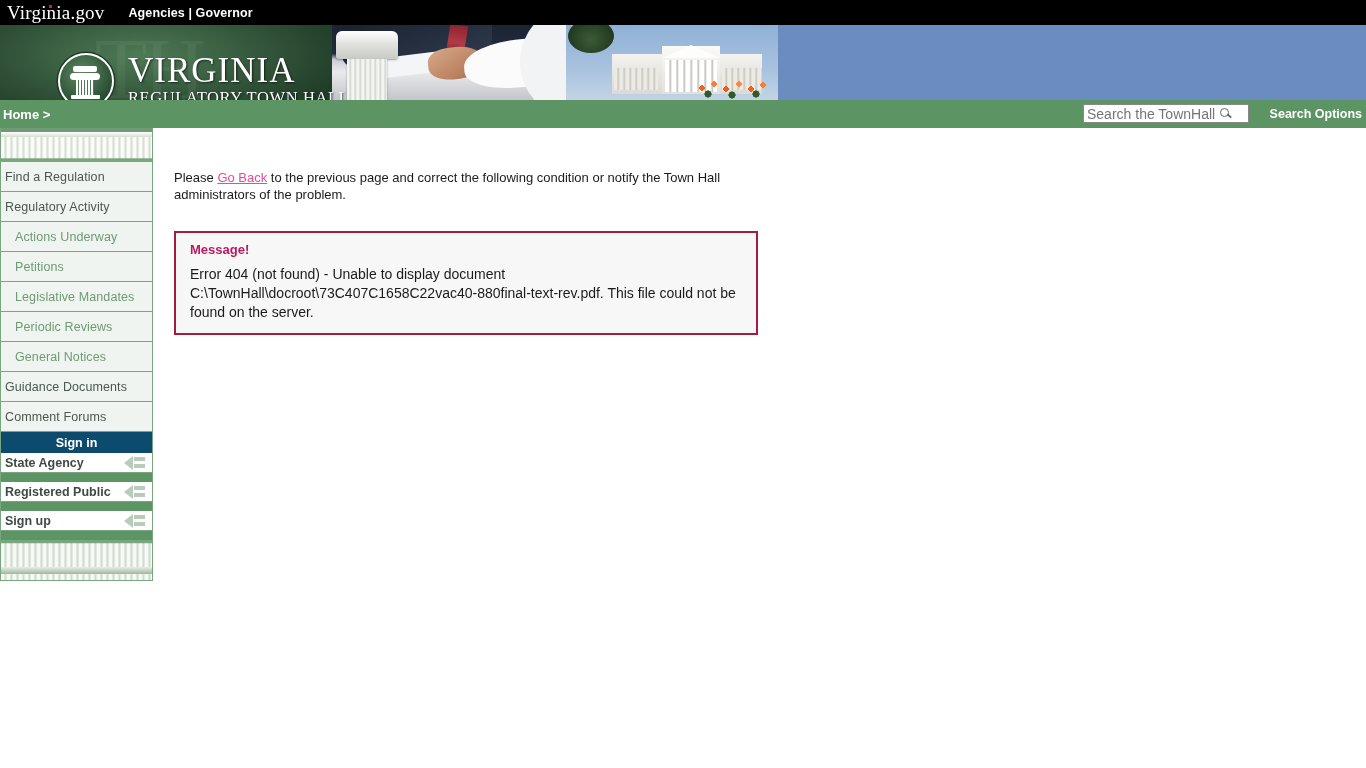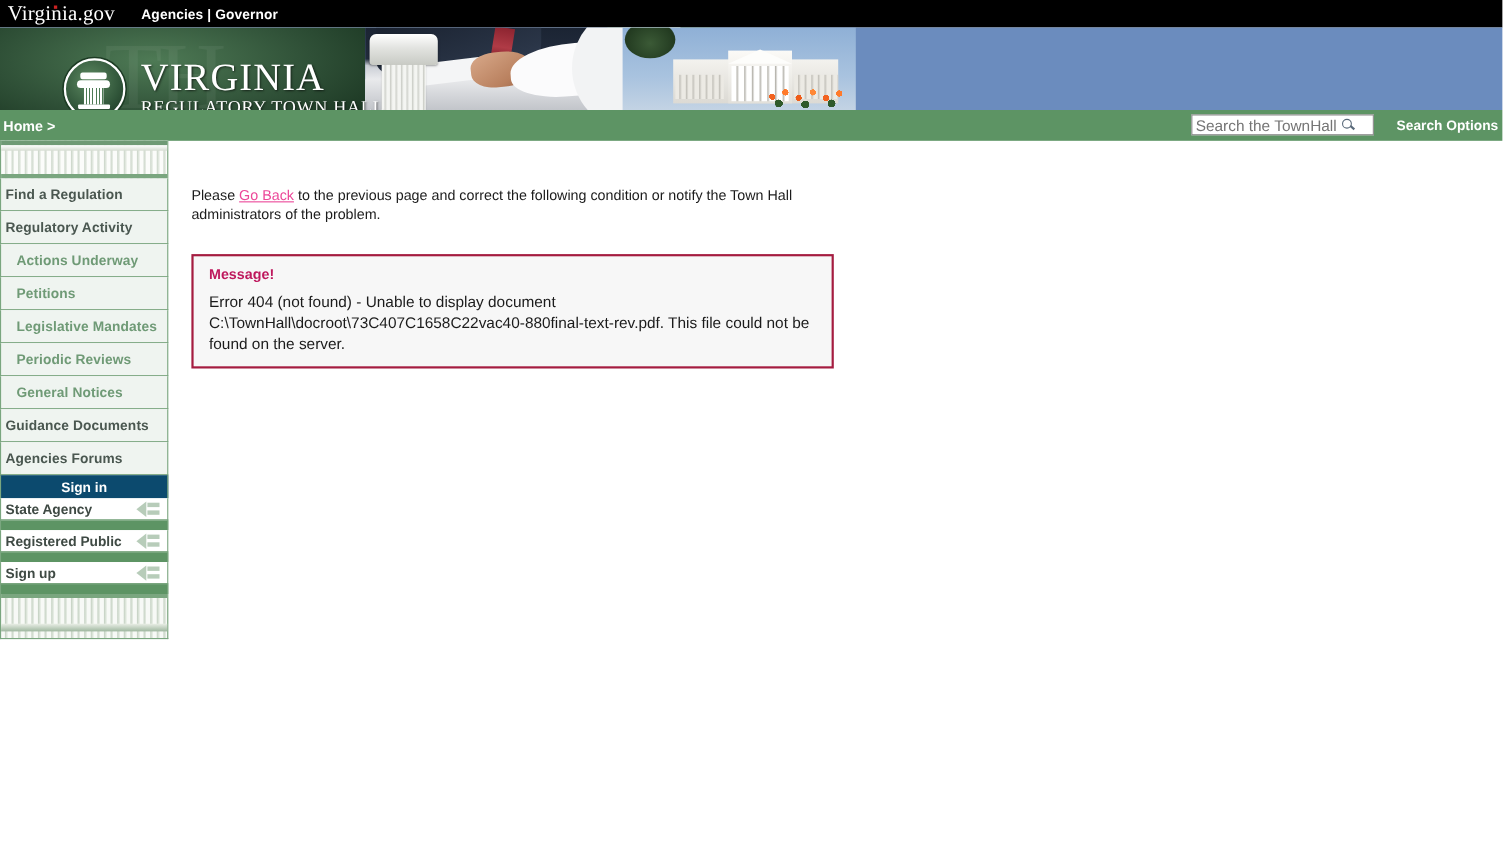--- a/index.html
+++ b/index.html
@@ -389,21 +389,21 @@
     align-items: center;
     background: #eff4f0;
     border-left: 1px solid #7aa67f;
     border-right: 1px solid #7aa67f;
     border-bottom: 1px solid #7aa67f;
     box-sizing: border-box;
     cursor: pointer;
   }
   .navitem .lbl {
     font-size: 12.5px;
-    font-weight: bold;
+    font-weight: normal;
     color: #4a5750;
     padding-left: 4px;
     letter-spacing: .1px;
   }
   .navitem.sub .lbl {
     padding-left: 14px;
     color: #6f9a76;
   }
 
   .signin-bar {
@@ -602,21 +602,21 @@
     <div class="navitem sub">
       <span class="lbl">Periodic Reviews</span>
     </div>
     <div class="navitem sub">
       <span class="lbl">General Notices</span>
     </div>
     <div class="navitem">
       <span class="lbl">Guidance Documents</span>
     </div>
     <div class="navitem">
-      <span class="lbl">Agencies Forums</span>
+      <span class="lbl">Comment Forums</span>
     </div>
 
     <div class="signin-bar">
       <span class="lbl">Sign in</span>
     </div>
 
     <div class="signrow">
       <span class="lbl">State Agency</span>
       <span class="arrow-icon">
         <span class="tri"></span>

